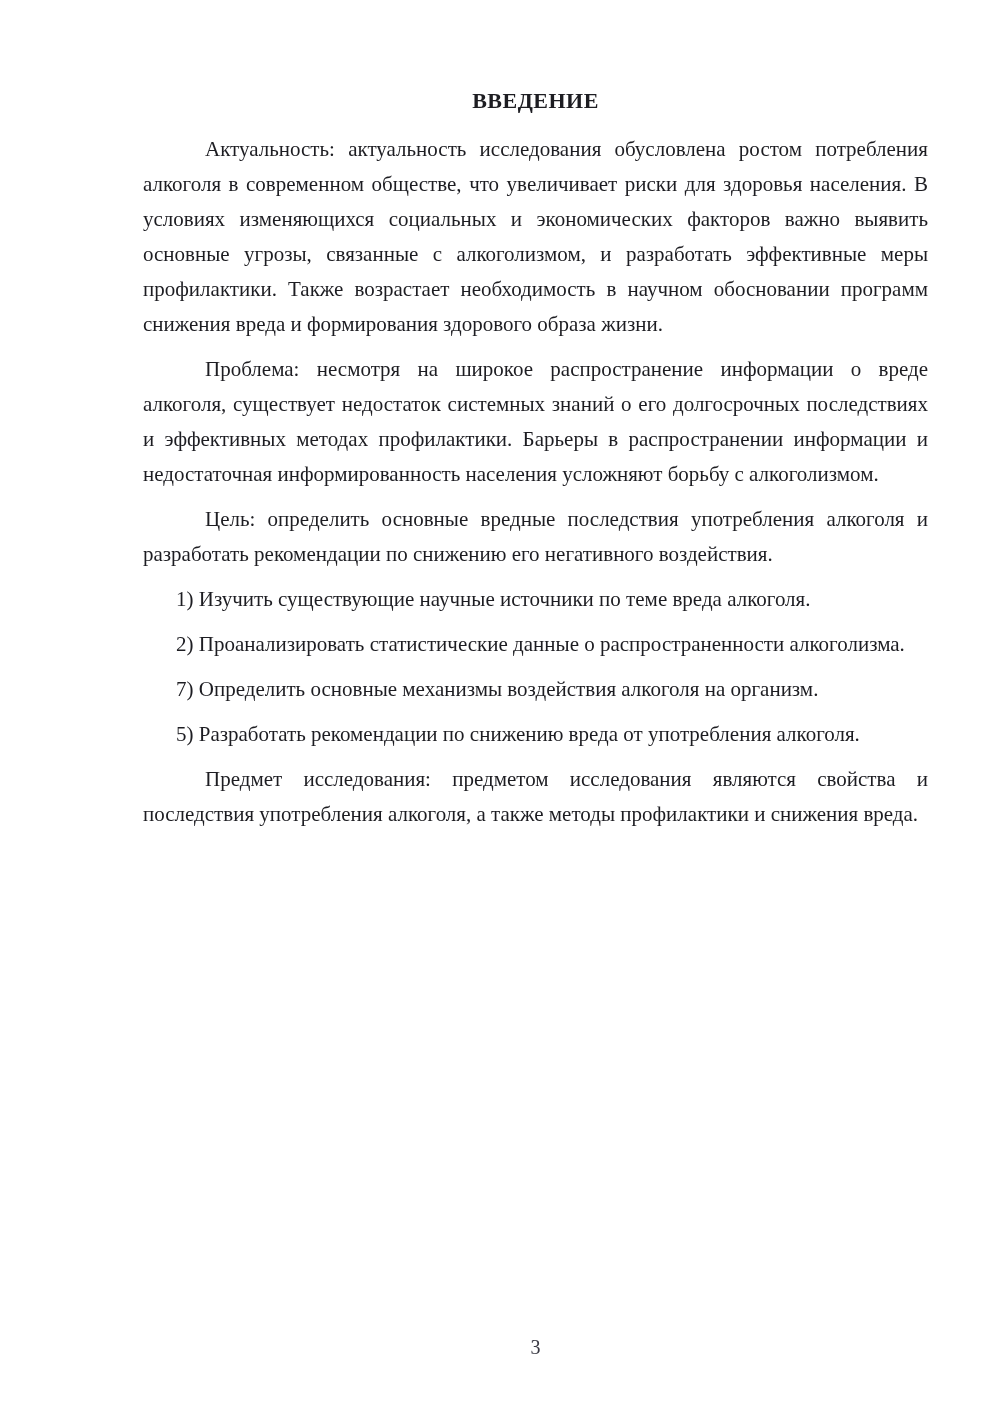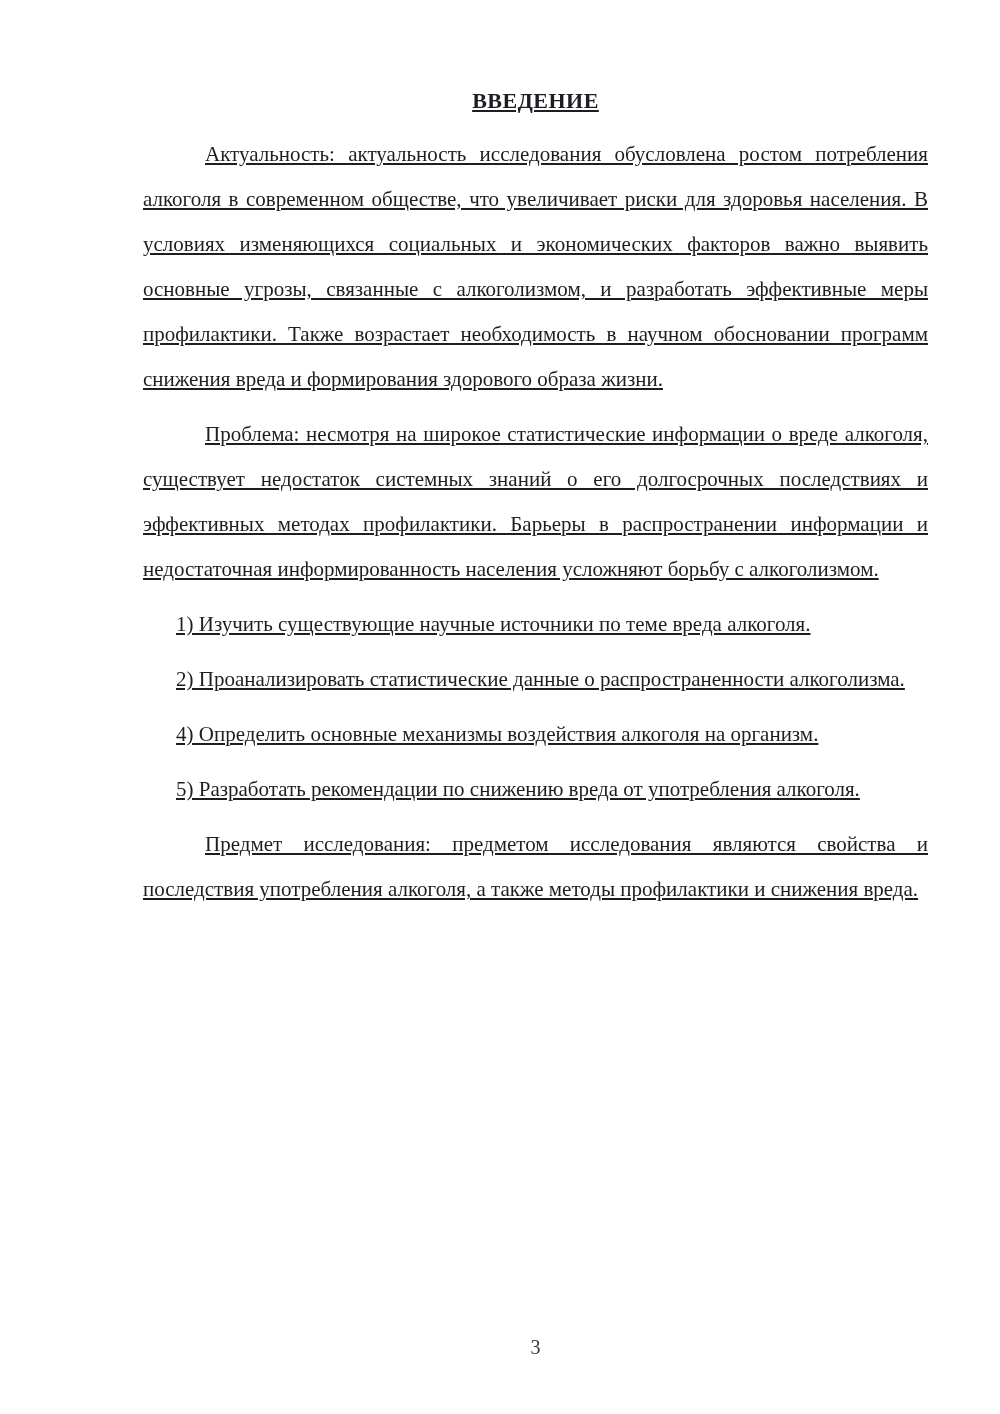--- a/index.html
+++ b/index.html
@@ -18,28 +18,26 @@
     font-size: 21px;
     color: #1d1d22;
     overflow: hidden;
   }
   .doc-title {
     font-size: 22px;
     font-weight: bold;
     text-align: center;
     margin: 0 0 18px 0;
     letter-spacing: 0.5px;
-    text-decoration: underline;
   }
   .para {
     text-align: justify;
     text-indent: 62px;
-    line-height: 45px;
+    line-height: 35px;
     margin: 3px 0 10px 0;
-    text-decoration: underline;
   }
   .para.task {
     text-indent: 33px;
   }
   .page-number {
     position: absolute;
     left: 143px;
     right: 72px;
     bottom: 55px;
     text-align: center;
@@ -49,29 +47,30 @@
 </style>
 </head>
 <body>
 
 <div class="page">
 
   <h1 class="doc-title">ВВЕДЕНИЕ</h1>
 
   <p class="para">Актуальность: актуальность исследования обусловлена ростом потребления алкоголя в современном обществе, что увеличивает риски для здоровья населения. В условиях изменяющихся социальных и экономических факторов важно выявить основные угрозы, связанные с алкоголизмом, и разработать эффективные меры профилактики. Также возрастает необходимость в научном обосновании программ снижения вреда и формирования здорового образа жизни.</p>
 
-  <p class="para">Проблема: несмотря на широкое статистические информации о вреде алкоголя, существует недостаток системных знаний о его долгосрочных последствиях и эффективных методах профилактики. Барьеры в распространении информации и недостаточная информированность населения усложняют борьбу с алкоголизмом.</p>
+  <p class="para">Проблема: несмотря на широкое распространение информации о вреде алкоголя, существует недостаток системных знаний о его долгосрочных последствиях и эффективных методах профилактики. Барьеры в распространении информации и недостаточная информированность населения усложняют борьбу с алкоголизмом.</p>
 
+  <p class="para">Цель: определить основные вредные последствия употребления алкоголя и разработать рекомендации по снижению его негативного воздействия.</p>
 
 
   <p class="para task">1) Изучить существующие научные источники по теме вреда алкоголя.</p>
 
   <p class="para task">2) Проанализировать статистические данные о распространенности алкоголизма.</p>
 
-  <p class="para task">4) Определить основные механизмы воздействия алкоголя на организм.</p>
+  <p class="para task">7) Определить основные механизмы воздействия алкоголя на организм.</p>
 
 
   <p class="para task">5) Разработать рекомендации по снижению вреда от употребления алкоголя.</p>
 
 
   <p class="para">Предмет исследования: предметом исследования являются свойства и последствия употребления алкоголя, а также методы профилактики и снижения вреда.</p>
 
   <div class="page-number">3</div>
 
 </div>

